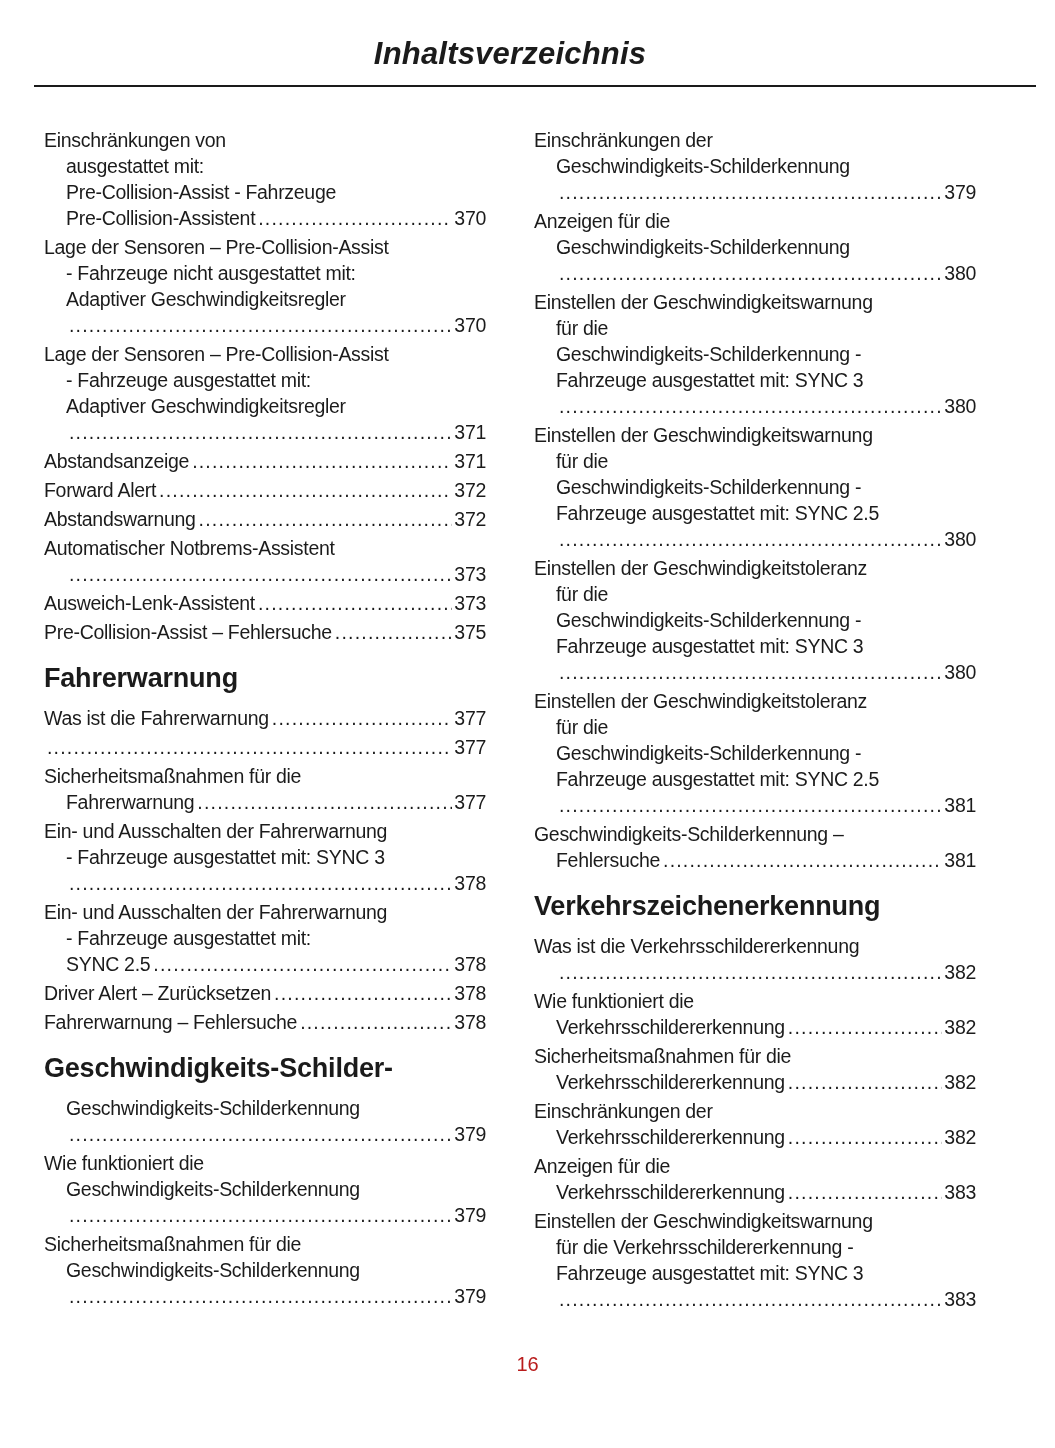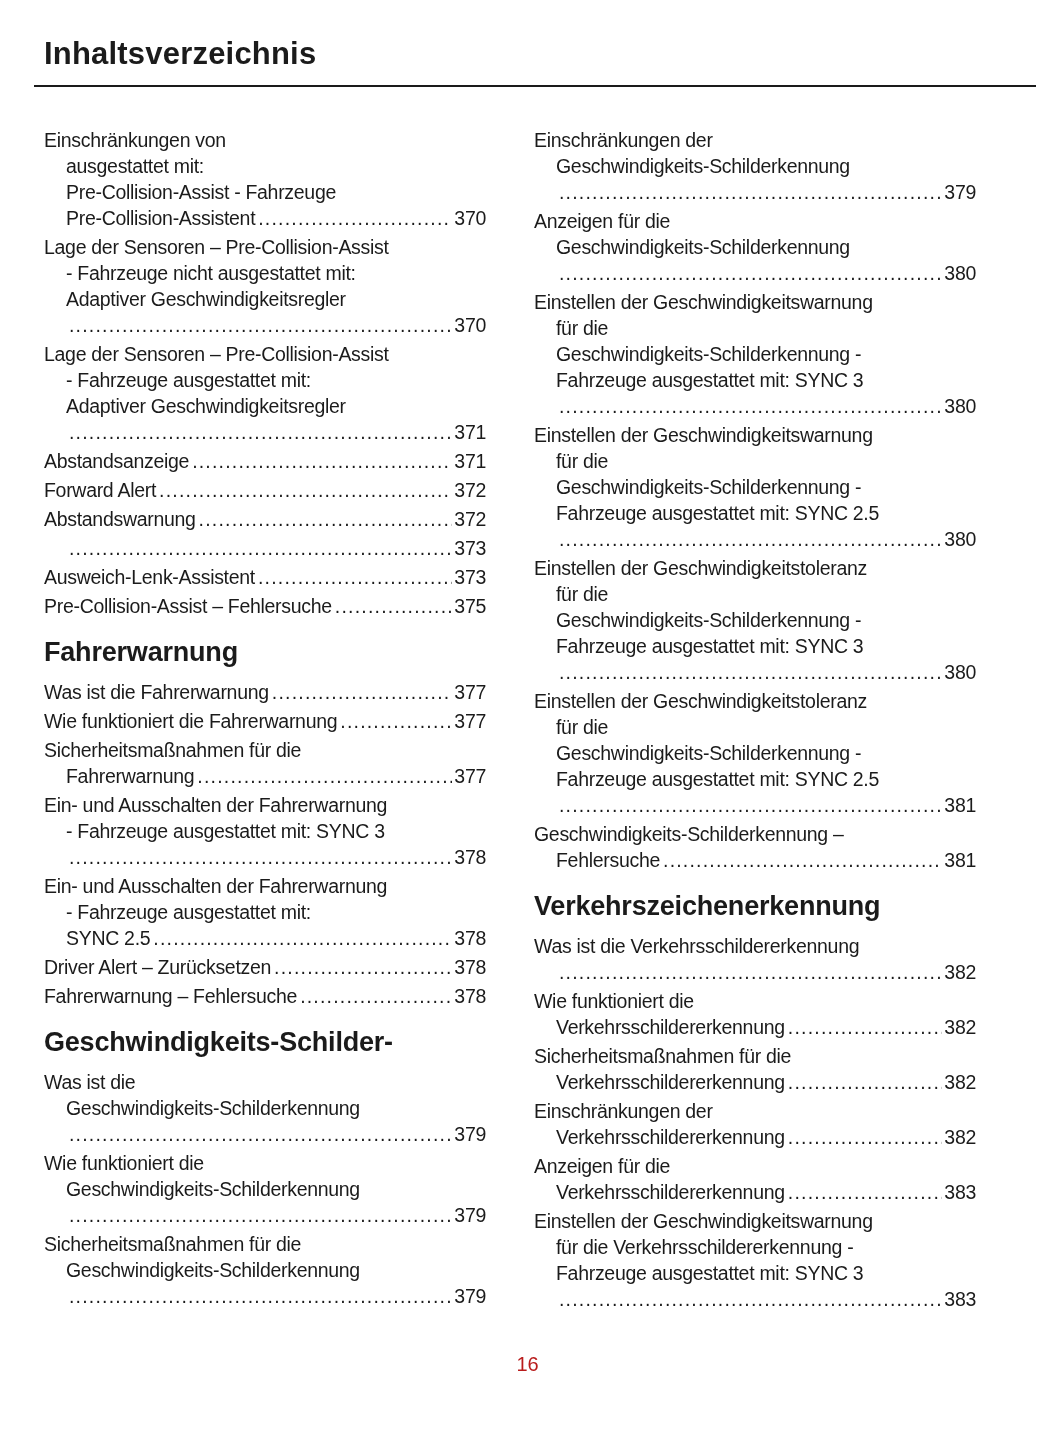--- a/index.html
+++ b/index.html
@@ -12,22 +12,23 @@
     overflow: hidden;
   }
   .page {
     width: 1055px; height: 1448px;
     position: relative;
     padding: 36px 79px 0 44px;
   }
   h1.doc-title {
     font-size: 31px;
     font-weight: 700;
-    text-align: left;
+    text-align: center;
     letter-spacing: 0.2px;
+    font-style: italic;
   }
   .rule {
     border-top: 2px solid #1a1a1a;
     margin: 13px -60px 0 -10px;
   }
   .columns {
     display: flex;
     gap: 48px;
     margin-top: 40px;
   }
@@ -131,20 +132,21 @@
           </div>
         </div>
         <div class="entry">
           <div class="lrow">
             <span class="t">Abstandswarnung</span>
             <span class="dots"></span>
             <span class="pg">372</span>
           </div>
         </div>
         <div class="entry">
+          <div class="line">Automatischer Notbrems-Assistent</div>
           <div class="lrow indent">
             <span class="t"></span>
             <span class="dots"></span>
             <span class="pg">373</span>
           </div>
         </div>
         <div class="entry">
           <div class="lrow">
             <span class="t">Ausweich-Lenk-Assistent</span>
             <span class="dots"></span>
@@ -163,21 +165,20 @@
         </h2>
         <div class="entry">
           <div class="lrow">
             <span class="t">Was ist die Fahrerwarnung</span>
             <span class="dots"></span>
             <span class="pg">377</span>
           </div>
         </div>
         <div class="entry">
           <div class="lrow">
-            <span class="t">Wie funktioniert die Fahrerwarnung</span>
             <span class="dots"></span>
             <span class="pg">377</span>
           </div>
         </div>
         <div class="entry">
           <div class="line">Sicherheitsmaßnahmen für die</div>
           <div class="lrow indent">
             <span class="t">Fahrerwarnung</span>
             <span class="dots"></span>
             <span class="pg">377</span>
@@ -212,21 +213,20 @@
           <div class="lrow">
             <span class="t">Fahrerwarnung – Fehlersuche</span>
             <span class="dots"></span>
             <span class="pg">378</span>
           </div>
         </div>
         <h2 class="sec-heading">
           <div class="hline">Geschwindigkeits-Schilder-</div>
         </h2>
         <div class="entry">
-          <div class="line">Was ist die</div>
           <div class="line indent">Geschwindigkeits-Schilderkennung</div>
           <div class="lrow indent">
             <span class="t"></span>
             <span class="dots"></span>
             <span class="pg">379</span>
           </div>
         </div>
         <div class="entry">
           <div class="line">Wie funktioniert die</div>
           <div class="line indent">Geschwindigkeits-Schilderkennung</div>

